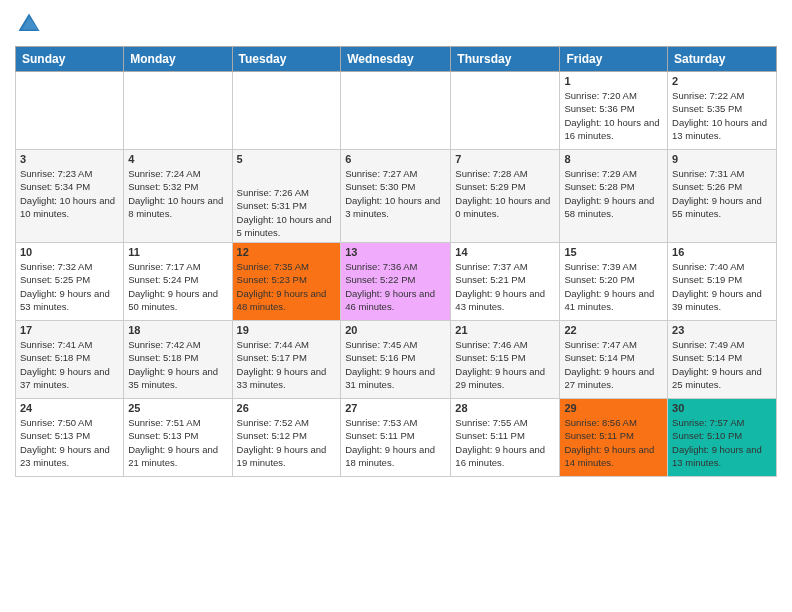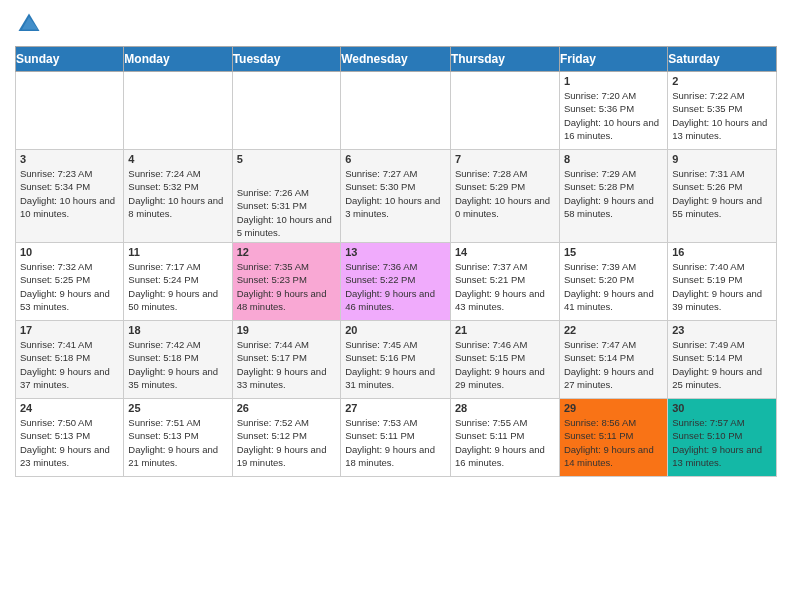--- a/index.html
+++ b/index.html
@@ -49,21 +49,21 @@
     }
     .calendar {
       width: 100%;
       border-collapse: collapse;
     }
     .calendar th {
       background: #2979b8;
       color: #fff;
       font-size: 12px;
       font-weight: bold;
-      padding: 5px 0;
+      padding: 5px 6px;
       text-align: left;
       border: 1px solid #aaa;
     }
     .calendar td {
       width: 113px;
       vertical-align: top;
       padding: 3px 4px;
       border: 1px solid #ccc;
       font-size: 10px;
       color: #333;
@@ -193,21 +193,21 @@
             <div class="day-info" style="white-space: pre-line;">Sunrise: 7:32 AM
 Sunset: 5:25 PM
 Daylight: 9 hours and 53 minutes.</div>
           </td>
           <td style="background: rgb(255, 255, 255);">
             <span class="day-number">11</span>
             <div class="day-info" style="white-space: pre-line;">Sunrise: 7:17 AM
 Sunset: 5:24 PM
 Daylight: 9 hours and 50 minutes.</div>
           </td>
-          <td style="background: #f9a8d4; margin-top: 24px;">
+          <td style="background: #f97316; margin-top: 24px;">
             <span class="day-number">12</span>
             <div class="day-info" style="white-space: pre-line;">Sunrise: 7:35 AM
 Sunset: 5:23 PM
 Daylight: 9 hours and 48 minutes.</div>
           </td>
           <td style="background: #f0abfc;">
             <span class="day-number">13</span>
             <div class="day-info" style="white-space: pre-line;">Sunrise: 7:36 AM
 Sunset: 5:22 PM
 Daylight: 9 hours and 46 minutes.</div>

